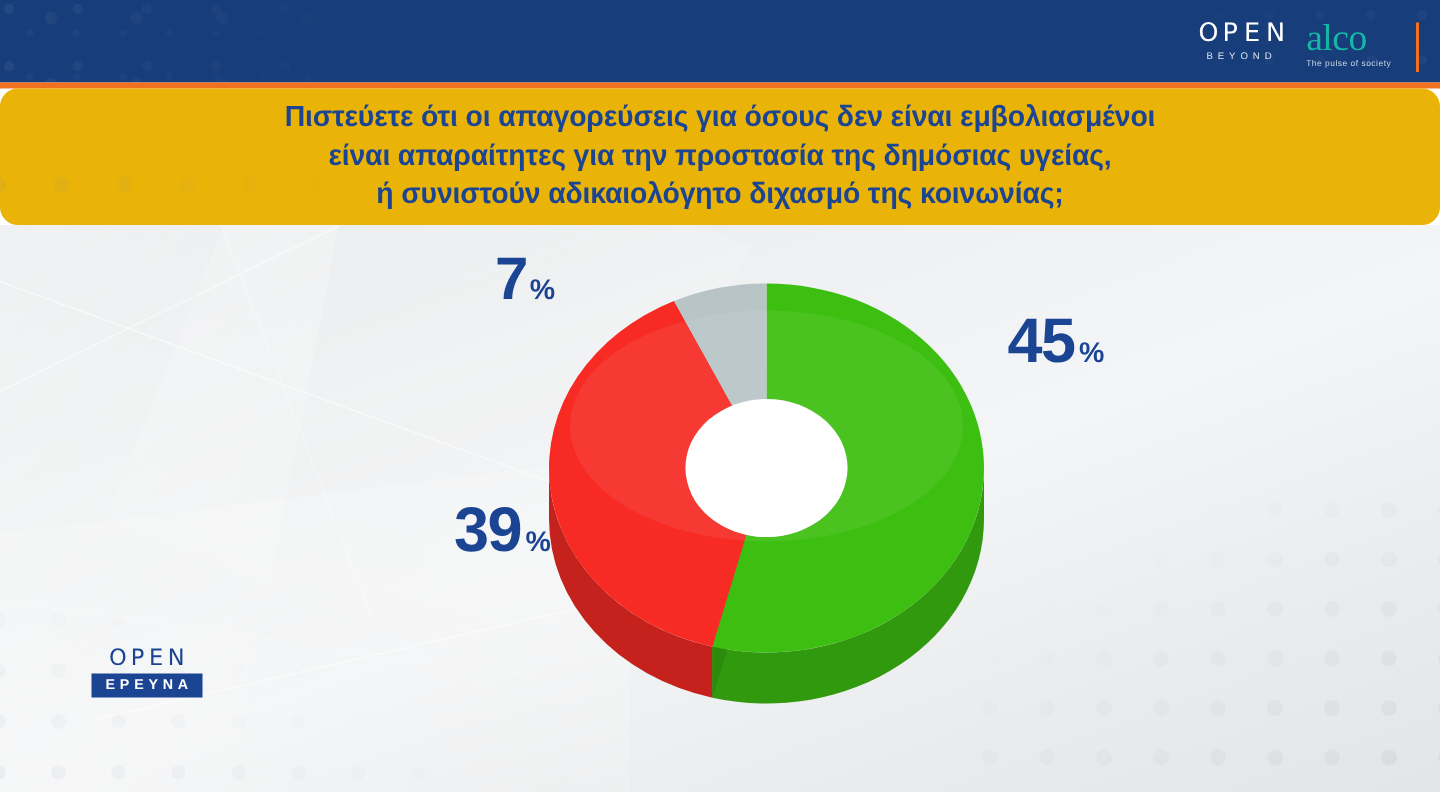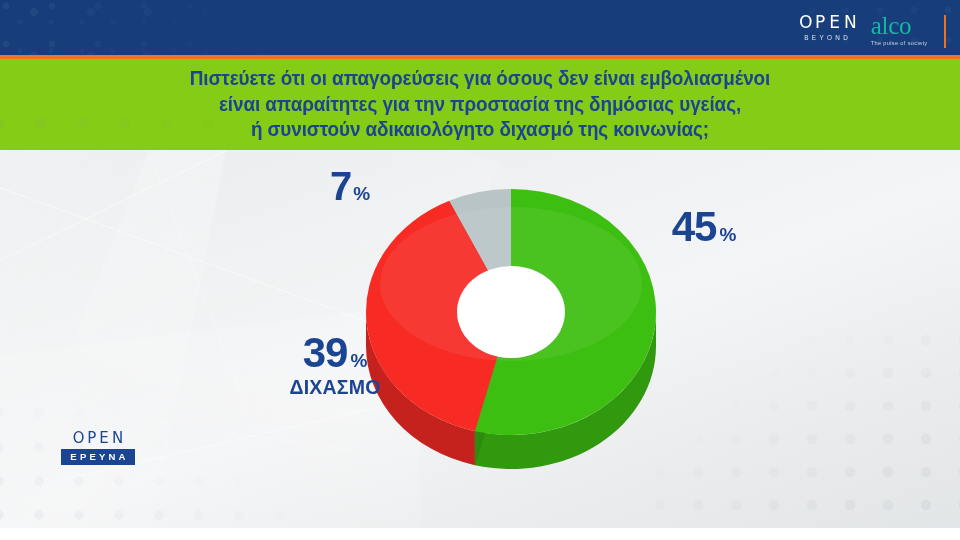--- a/index.html
+++ b/index.html
@@ -65,22 +65,22 @@
   .alco-tag {
     color:#cdd6e6; font-size:5.6px; letter-spacing:.35px; margin-top:2px;
   }
   .logo-bar {
     width:2.5px; height:33px; background:#f2701e; margin-left:3px; margin-top:1px;
   }
 
   
   .title-band {
     position:absolute; left:0; top:59px; width:960px; height:91px;
-    background:#84cc16; overflow:hidden;
-    display:flex; align-items:center; justify-content:center;
+    background:#eab308; overflow:hidden;
+    display:flex; align-items:center; justify-content:center;border-radius:12px;
   }
   .title-band-dots {
     position:absolute; left:-10px; bottom:-24px; width:260px; height:60px;
     background-image:radial-gradient(circle at 9px 9px, rgba(120,140,170,.09) 5px, transparent 5.4px);
     background-size:42px 36px;
     -webkit-mask-image:linear-gradient(to right, #000 0%, transparent 100%);
     mask-image:linear-gradient(to right, #000 0%, transparent 100%);
   }
   .title {
     position:relative;
@@ -289,18 +289,17 @@
         <span class="co-num">45</span>
         <span class="co-pct">%</span>
       </div>
     </div>
 
     <div class="callout co-div">
       <div class="row-inline">
         <span class="co-num">39</span>
         <span class="co-pct">%</span>
       </div>
-      <div class="co-name">ΔΙΧΑΣΜΟ</div>
     </div>
   </div>
 
   <div class="footer"></div>
 </div>
 
 </body></html>

